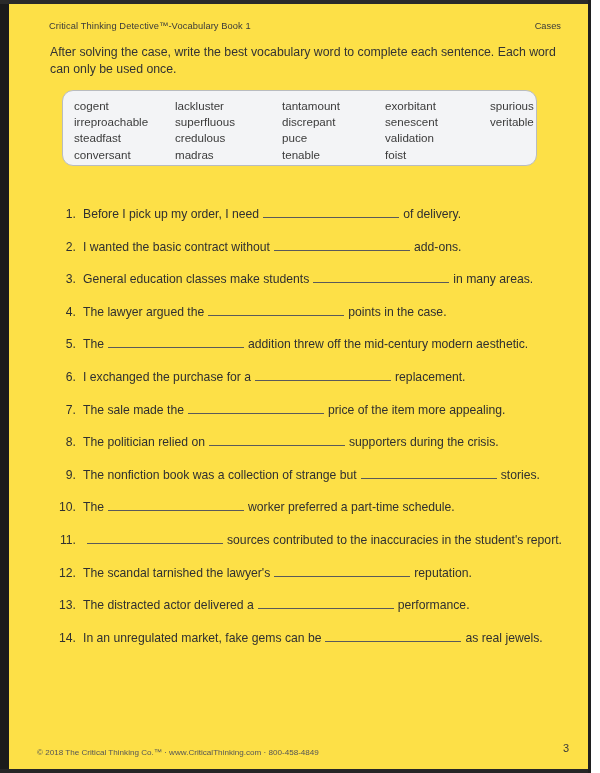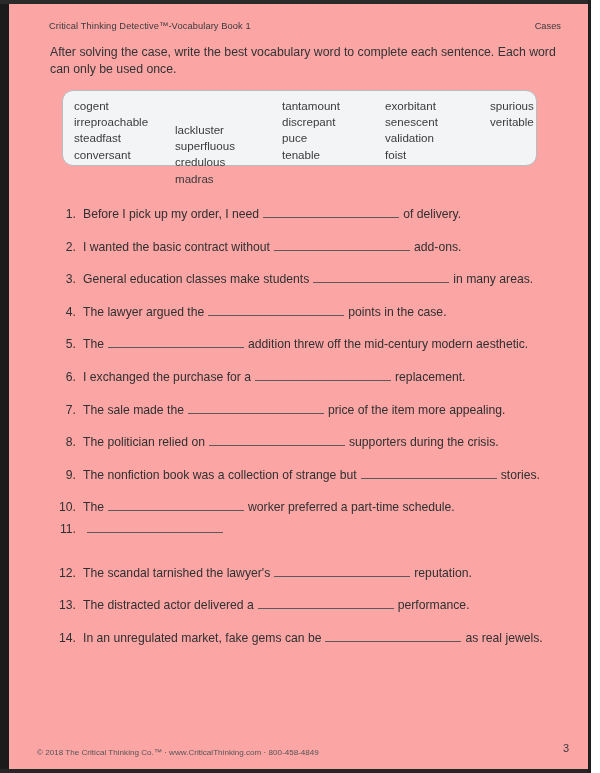--- a/index.html
+++ b/index.html
@@ -50,21 +50,21 @@
     left: 0; top: 769px;
     width: 600px; height: 4px;
     background: #262626;
   }
 
   .sheet {
     position: absolute;
     left: 9px; top: 4px;
     width: 579px;
     height: 765px;
-    background: #fca5a5;
+    background: #fde047;
     text-decoration: underline;
   }
 
   
   .header {
     position: absolute;
     left: 40px;
     top: 17px;
     width: 512px;
     display: flex;
@@ -108,21 +108,21 @@
   .wordbank-cols {
     position: absolute;
     left: 0; top: 0;
     width: 519px; height: 76px;
   }
   .wb-col {
     position: absolute;
     top: 7px;
   }
   .wb-col-0 { left: 11px; }
-  .wb-col-1 { left: 112px; margin-top: 24px; }
+  .wb-col-1 { left: 112px; }
   .wb-col-2 { left: 219px; }
   .wb-col-3 { left: 322px; }
   .wb-col-4 { left: 427px; }
   .wb-word {
     font-size: 11.6px;
     line-height: 16.2px;
     color: #3b3b3b;
     white-space: nowrap;
   }
 
@@ -317,20 +317,21 @@
             <span class="q-pre">The</span>
             <span class="q-blank" style="width: 136px;"></span>
             <span class="q-post">worker preferred a part-time schedule.</span>
           </div>
         </div>
         <div class="q-row">
           <div class="q-num">11.</div>
           <div class="q-text">
             <span class="q-pre"></span>
             <span class="q-blank" style="width: 136px;"></span>
+            <span class="q-post">sources contributed to the inaccuracies in the student's report.</span>
           </div>
         </div>
         <div class="q-row">
           <div class="q-num">12.</div>
           <div class="q-text">
             <span class="q-pre">The scandal tarnished the lawyer's</span>
             <span class="q-blank" style="width: 136px;"></span>
             <span class="q-post">reputation.</span>
           </div>
         </div>

